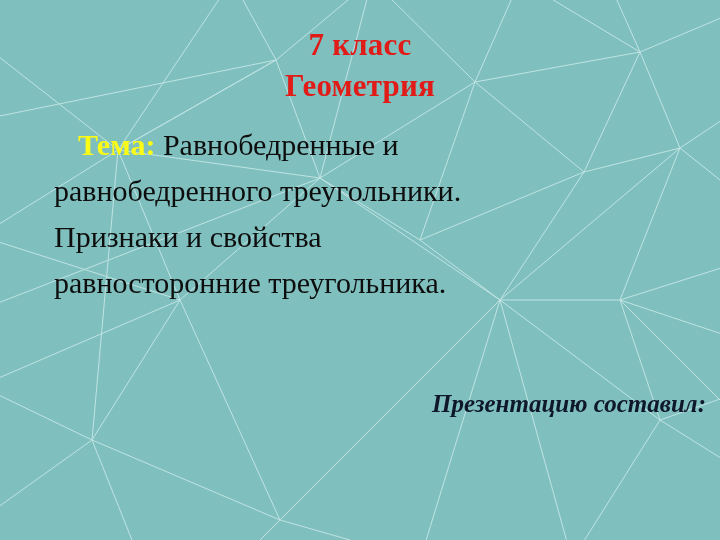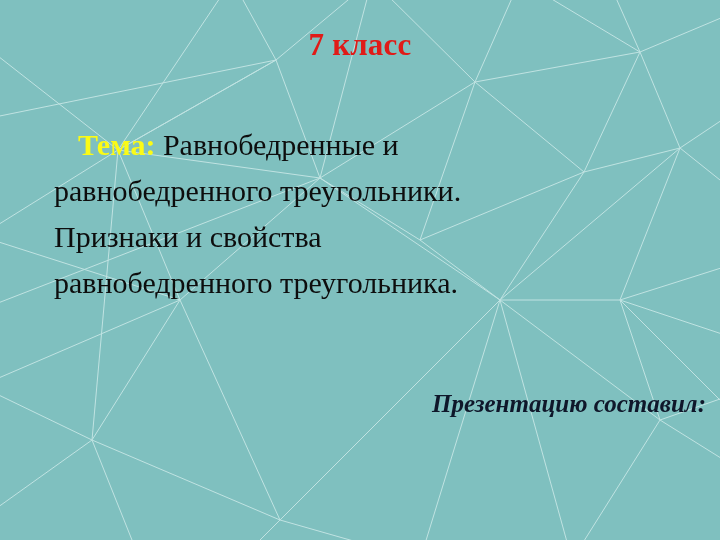--- a/index.html
+++ b/index.html
@@ -153,27 +153,28 @@
       <path d="M740,420 L620,300"></path>
       <path d="M-20,120 L276,60"></path>
       <path d="M118,150 L92,440"></path>
     </g>
   </svg>
 
   <div class="content">
 
     <div class="heading">
       <span class="line">7 класс</span>
+      <span class="line">Геометрия</span>
     </div>
 
     <div class="topic">
       <span class="tline"><span class="label">Тема:</span><span> Равнобедренные и</span></span>
       <span class="tline">равнобедренного треугольники.</span>
       <span class="tline">Признаки и свойства</span>
-      <span class="tline">равнобедренного треугольника.</span>
+      <span class="tline">равносторонние треугольника.</span>
     </div>
 
     <div class="credit">
       <span class="cline">Презентацию составил:</span>
     </div>
 
   </div>
 </div>
 
 </body></html>

